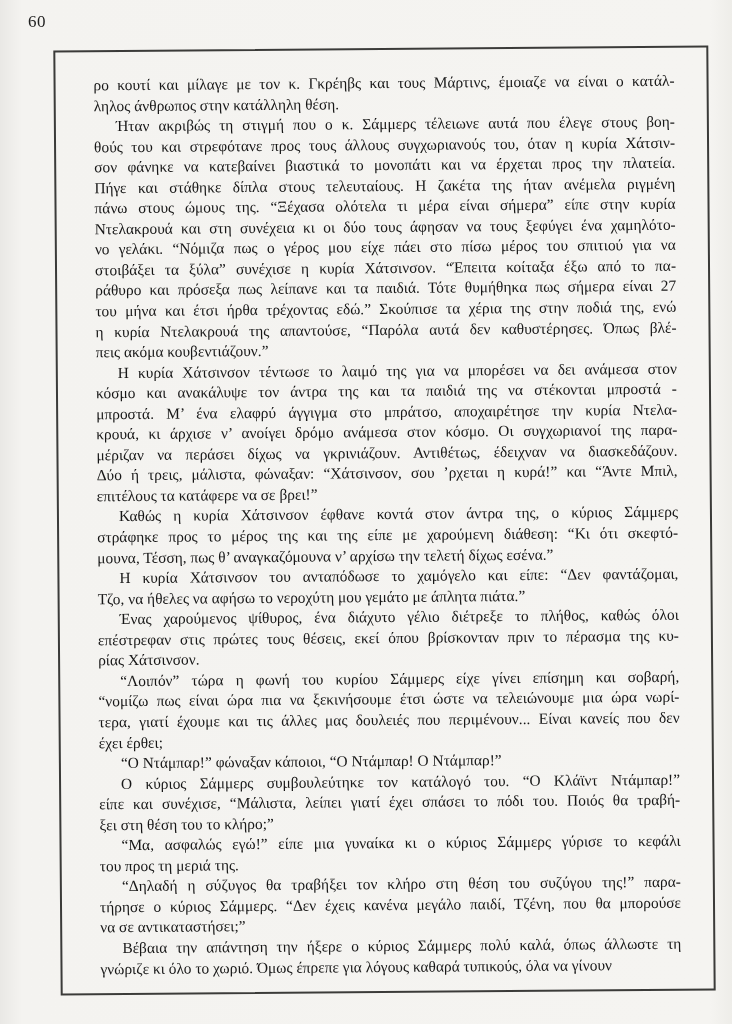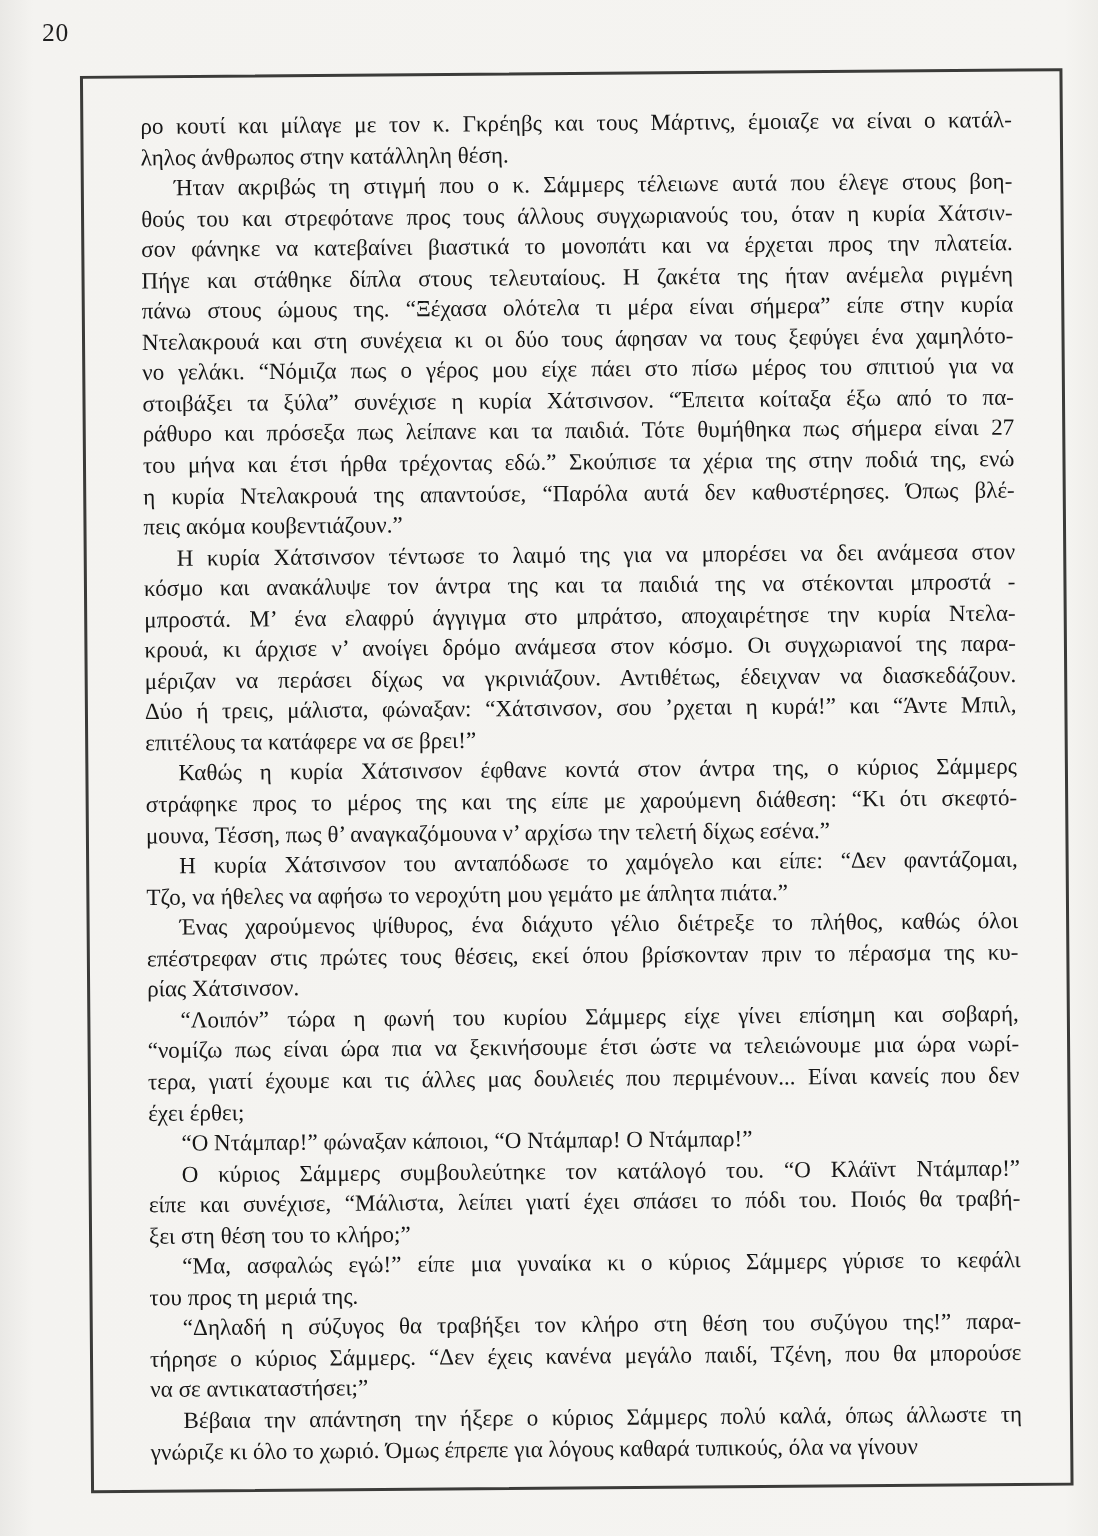--- a/index.html
+++ b/index.html
@@ -54,21 +54,21 @@
   .line.last {
     text-align-last: left;
   }
   .line.indent {
     padding-left: 22px;
   }
 </style>
 </head>
 <body>
 
-<div class="page-number">20</div>
+<div class="page-number">60</div>
 
 <div class="frame">
   <div class="text-block" id="text-block">
       <div>
         <div class="line">ρο κουτί και μίλαγε με τον κ. Γκρέηβς και τους Μάρτινς, έμοιαζε να είναι ο κατάλ-</div>
         <div class="line last">ληλος άνθρωπος στην κατάλληλη θέση.</div>
       </div>
       <div>
         <div class="line indent">Ήταν ακριβώς τη στιγμή που ο κ. Σάμμερς τέλειωνε αυτά που έλεγε στους βοη-</div>
         <div class="line">θούς του και στρεφότανε προς τους άλλους συγχωριανούς του, όταν η κυρία Χάτσιν-</div>

